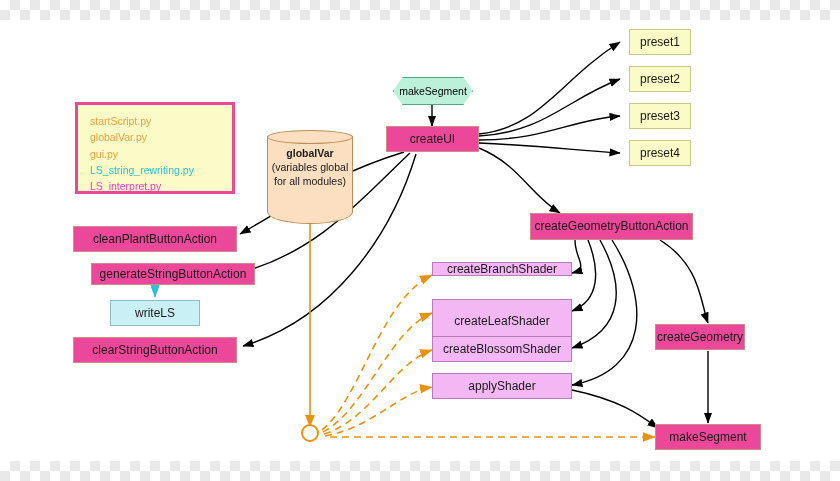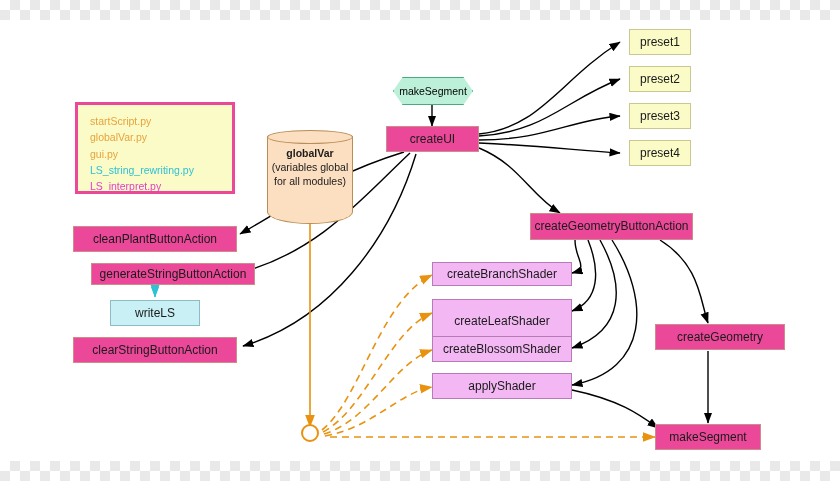--- a/index.html
+++ b/index.html
@@ -262,34 +262,34 @@
     <span>writeLS</span>
   </div>
   <div class="node pink" style="left:73px; top:337px; width:164px; height:26px;">
     <span>clearStringButtonAction</span>
   </div>
 
   <div class="node pink" style="left:530px; top:213px; width:163px; height:27px;">
     <span>createGeometryButtonAction</span>
   </div>
 
-  <div class="node magenta" style="left:432px; top:262px; width:140px; height:24px;">
+  <div class="node magenta" style="left:432px; top:262px; width:140px; height:14px;">
     <span>createBranchShader</span>
   </div>
   <div class="node magenta" style="left:432px; top:299px; width:140px; height:44px;">
     <span>createLeafShader</span>
   </div>
   <div class="node magenta" style="left:432px; top:336px; width:140px; height:26px;">
     <span>createBlossomShader</span>
   </div>
   <div class="node magenta" style="left:432px; top:373px; width:140px; height:26px;">
     <span>applyShader</span>
   </div>
 
-  <div class="node pink" style="left:655px; top:324px; width:130px; height:26px;">
+  <div class="node pink" style="left:655px; top:324px; width:90px; height:26px;">
     <span>createGeometry</span>
   </div>
   <div class="node pink" style="left:655px; top:424px; width:106px; height:26px;">
     <span>makeSegment</span>
   </div>
 
   <div id="junction" style="left:301px; top:424px;"></div>
 
 </div>
 

